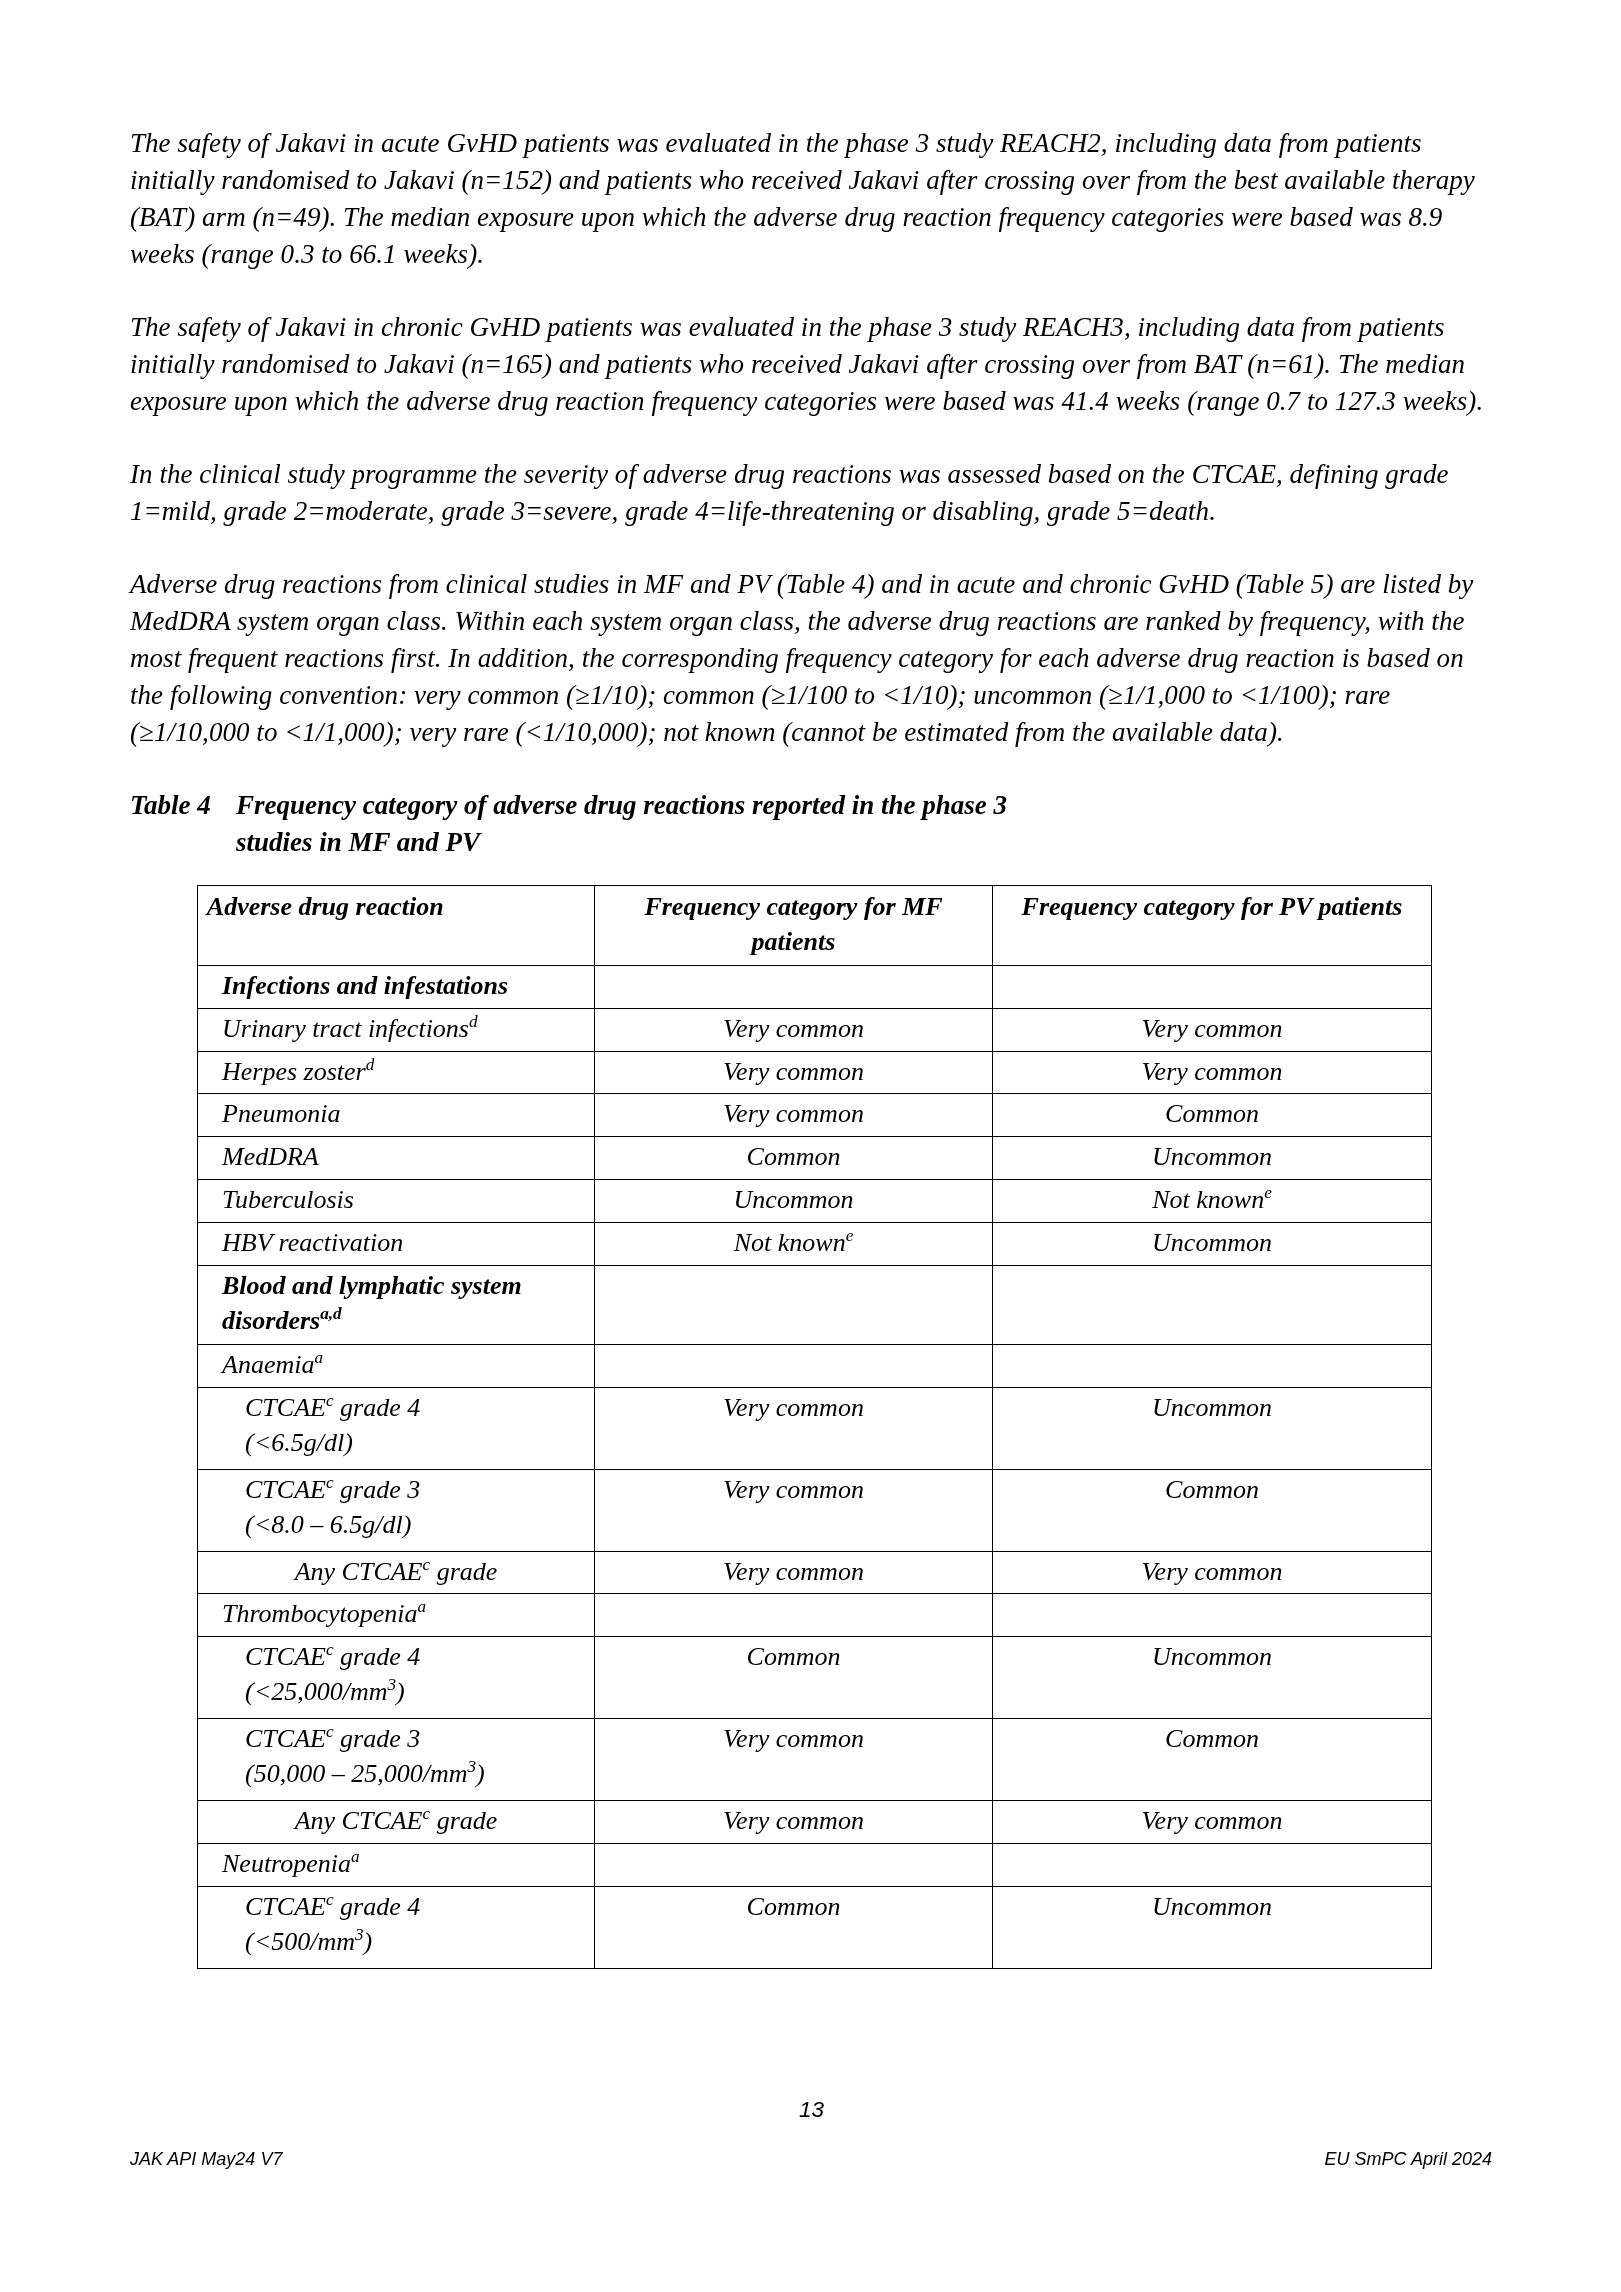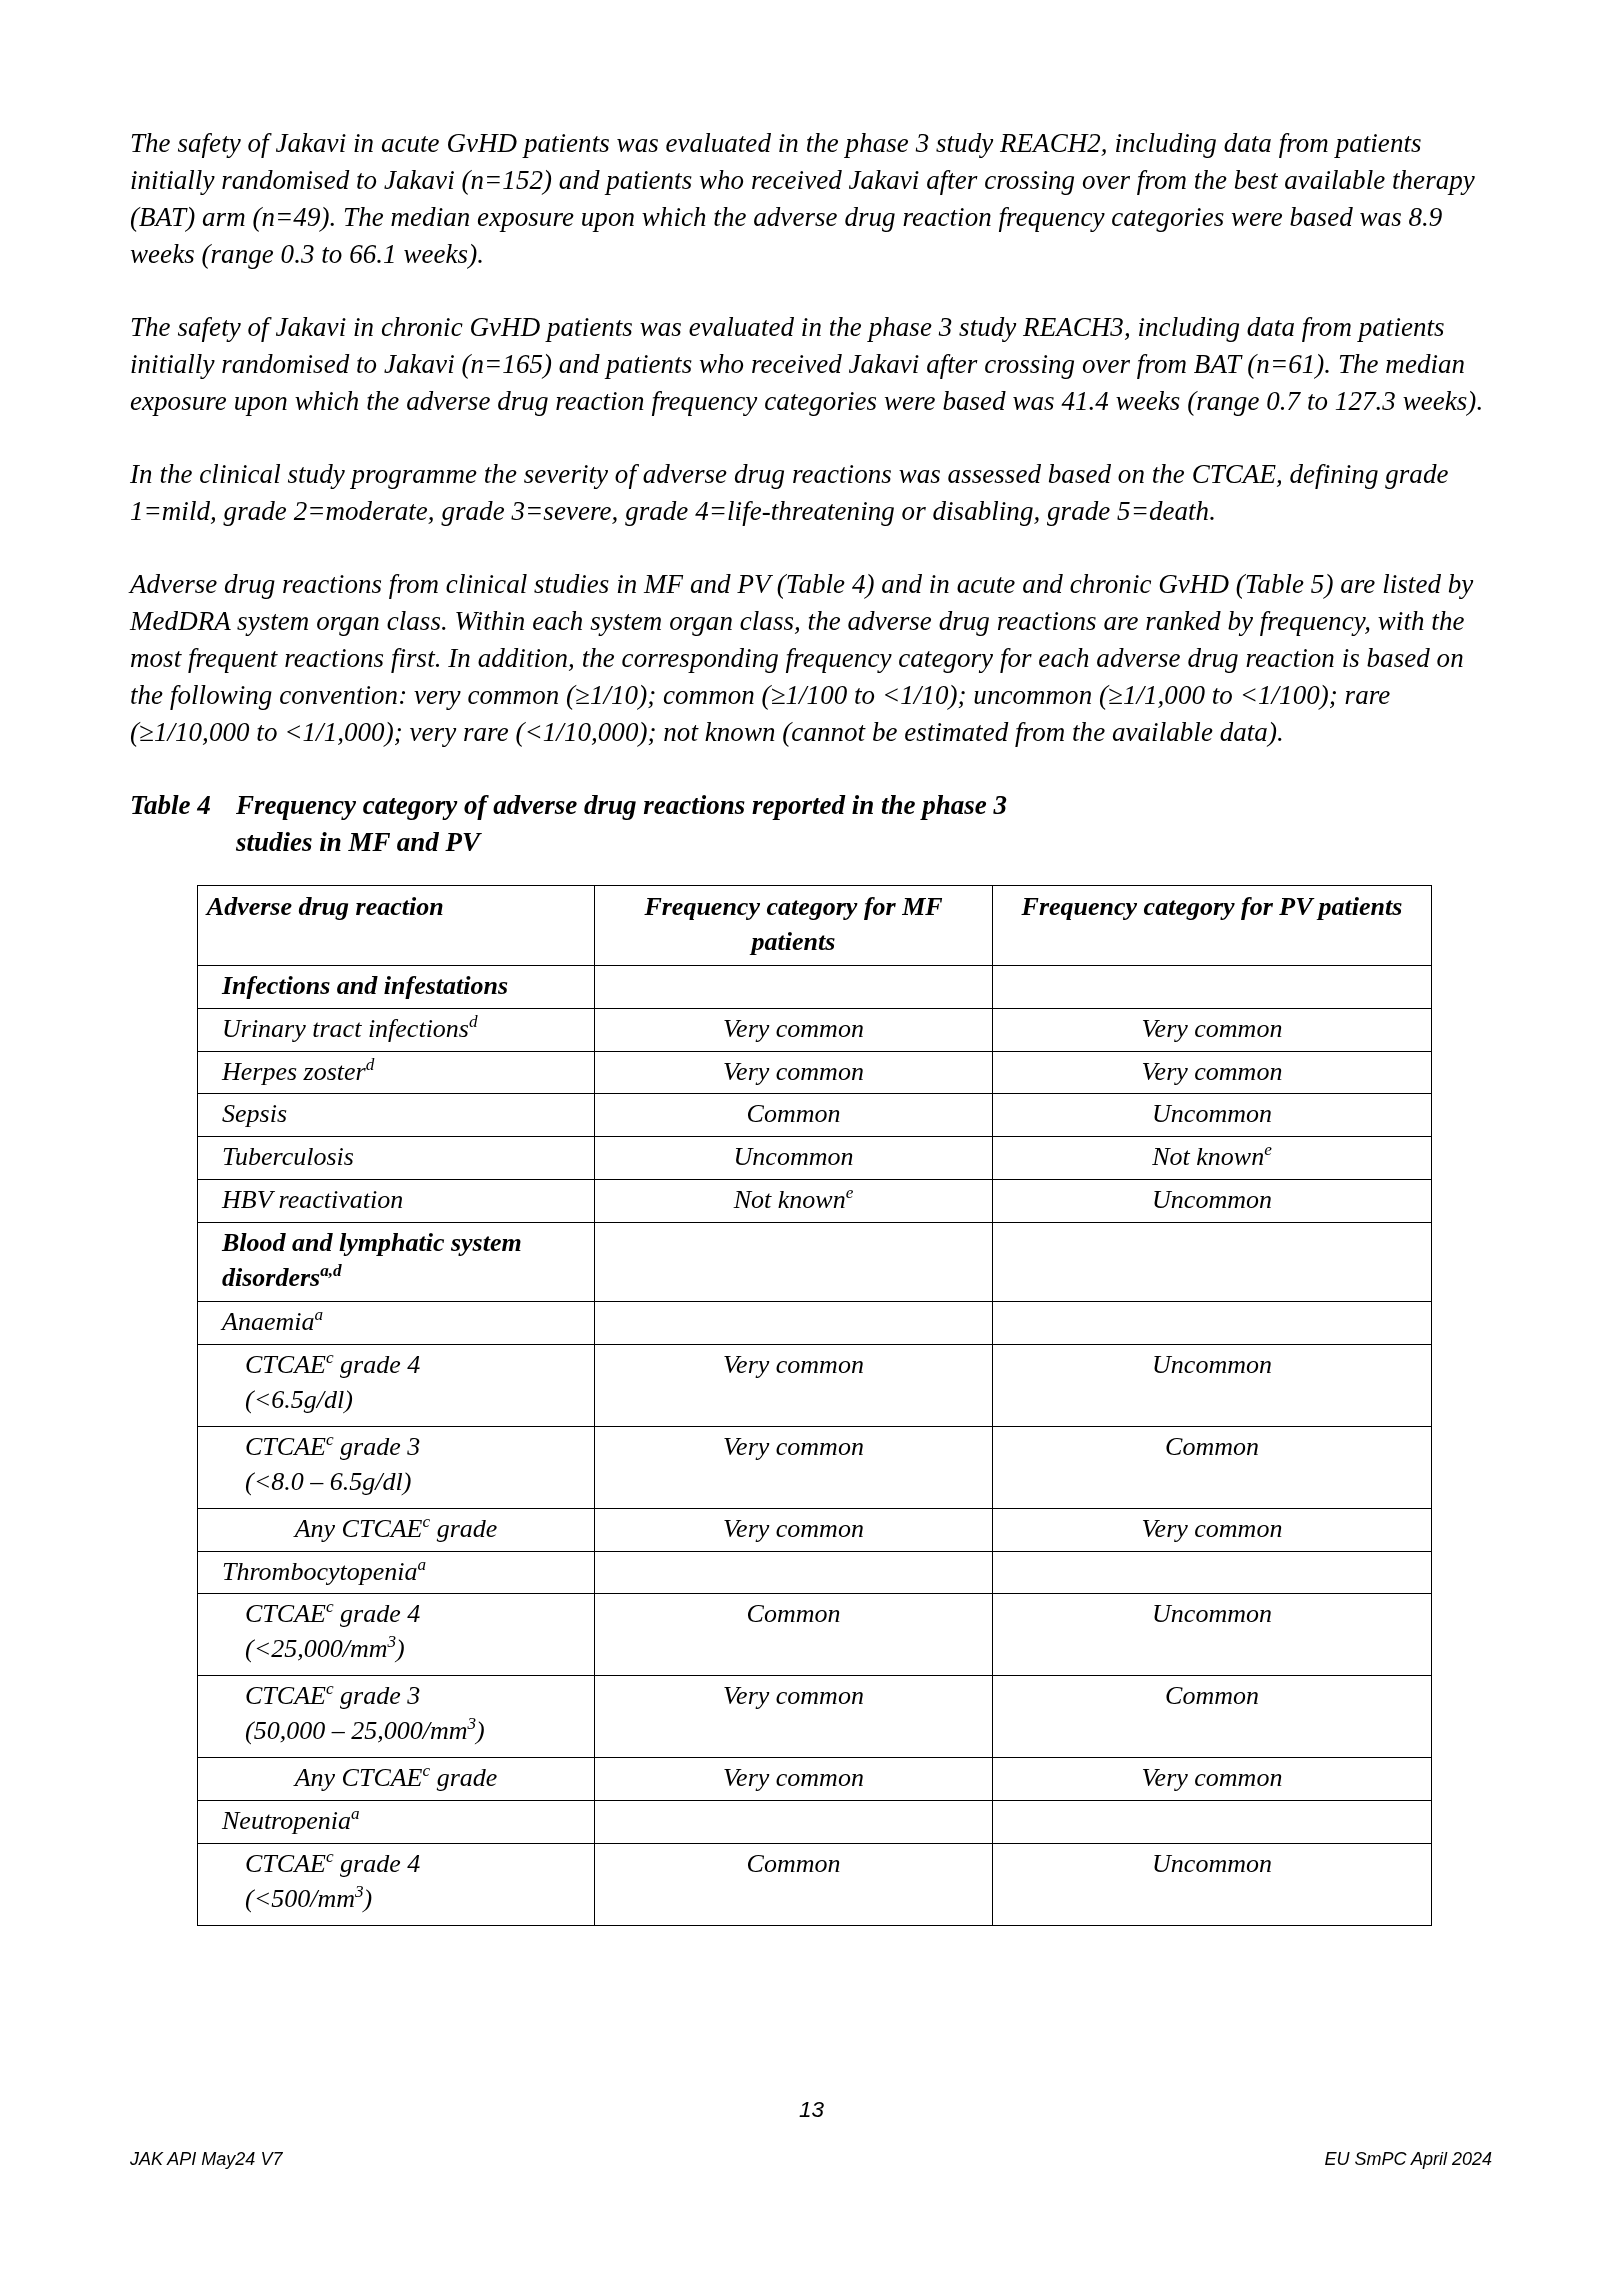--- a/index.html
+++ b/index.html
@@ -166,21 +166,26 @@
             <td class="rx">Urinary tract infections<span class="sup">d</span></td>
             <td class="val">Very common</td>
             <td class="val">Very common</td>
           </tr>
           <tr>
             <td class="rx">Herpes zoster<span class="sup">d</span></td>
             <td class="val">Very common</td>
             <td class="val">Very common</td>
           </tr>
           <tr>
-            <td class="rx">Sepsis</td>
+            <td class="rx">Pneumonia</td>
+            <td class="val">Very common</td>
+            <td class="val">Common</td>
+          </tr>
+          <tr>
+            <td class="rx">MedDRA</td>
             <td class="val">Common</td>
             <td class="val">Uncommon</td>
           </tr>
           <tr>
             <td class="rx">Tuberculosis</td>
             <td class="val">Uncommon</td>
             <td class="val">Not known<span class="sup">e</span></td>
           </tr>
           <tr>
             <td class="rx">HBV reactivation</td>

